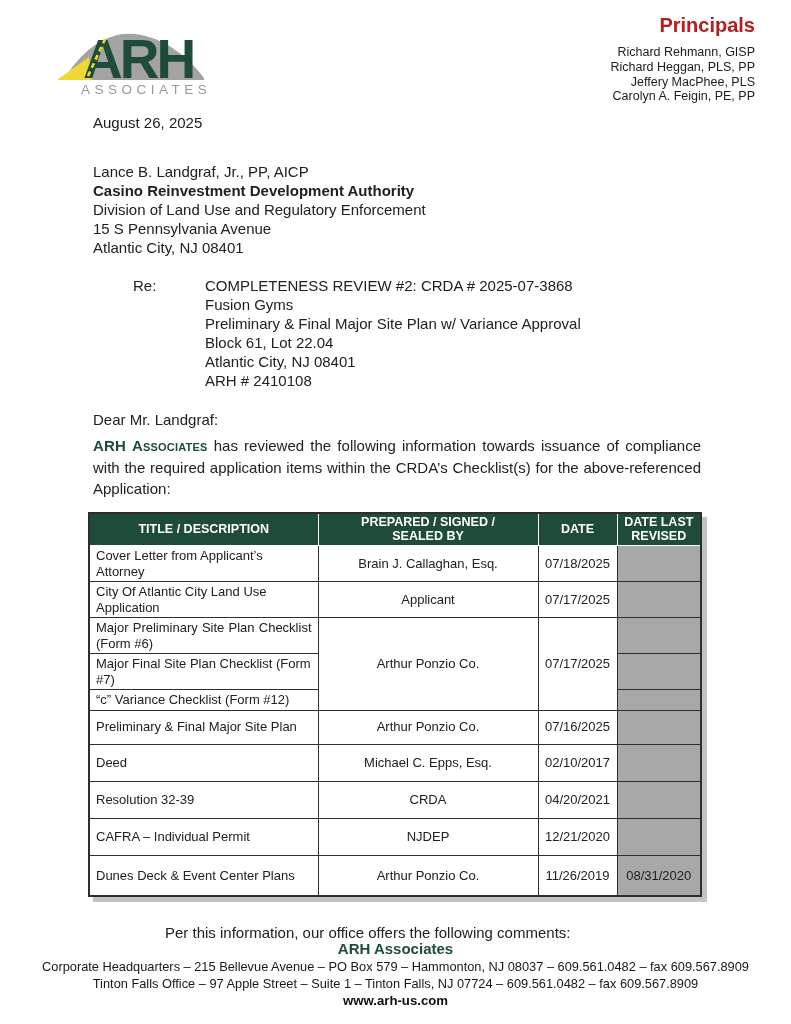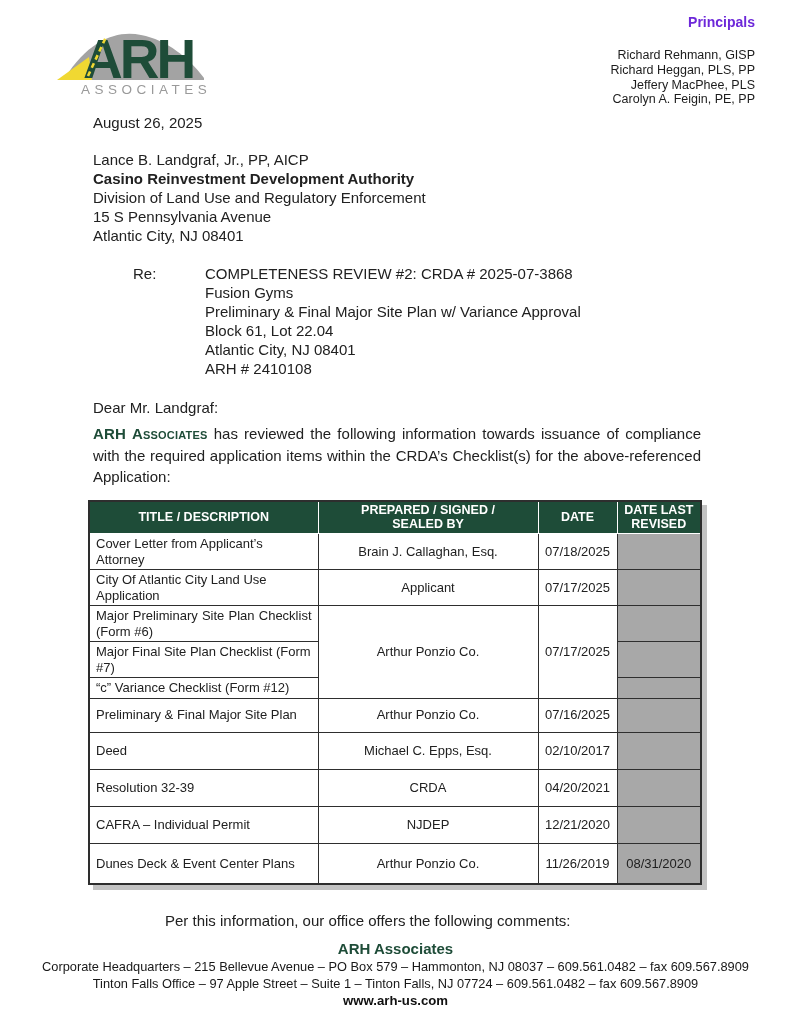--- a/index.html
+++ b/index.html
@@ -26,42 +26,42 @@
     width: 152px;
     height: 78px;
   }
   .principals {
     position: absolute;
     top: 14px;
     right: 36px;
     text-align: right;
   }
   .principals-heading {
-    font-size: 14px;
-    font-weight: bold;
-    color: #6d28d9;
-    margin-bottom: 18px;
+    font-size: 20px;
+    font-weight: bold;
+    color: #b91c1c;
+    margin-bottom: 8px;
   }
   .principal-name {
     font-size: 12.5px;
     line-height: 14.8px;
     color: #1c1c1c;
   }
 
   
   .content {
     position: absolute;
     left: 93px;
     top: 113px;
     width: 608px;
     font-size: 15px;
     line-height: 19px;
     color: #212121;
   }
-  .recipient { margin-top: 18px; }
+  .recipient { margin-top: 30px; }
   .recipient .org { font-weight: bold; }
   .re-block {
     margin-top: 19px;
     display: flex;
   }
   .re-label { width: 72px; flex: none; margin-left: 40px; }
   .salutation { margin-top: 20px; }
   .intro {
     margin-top: 6px;
     text-align: justify;

